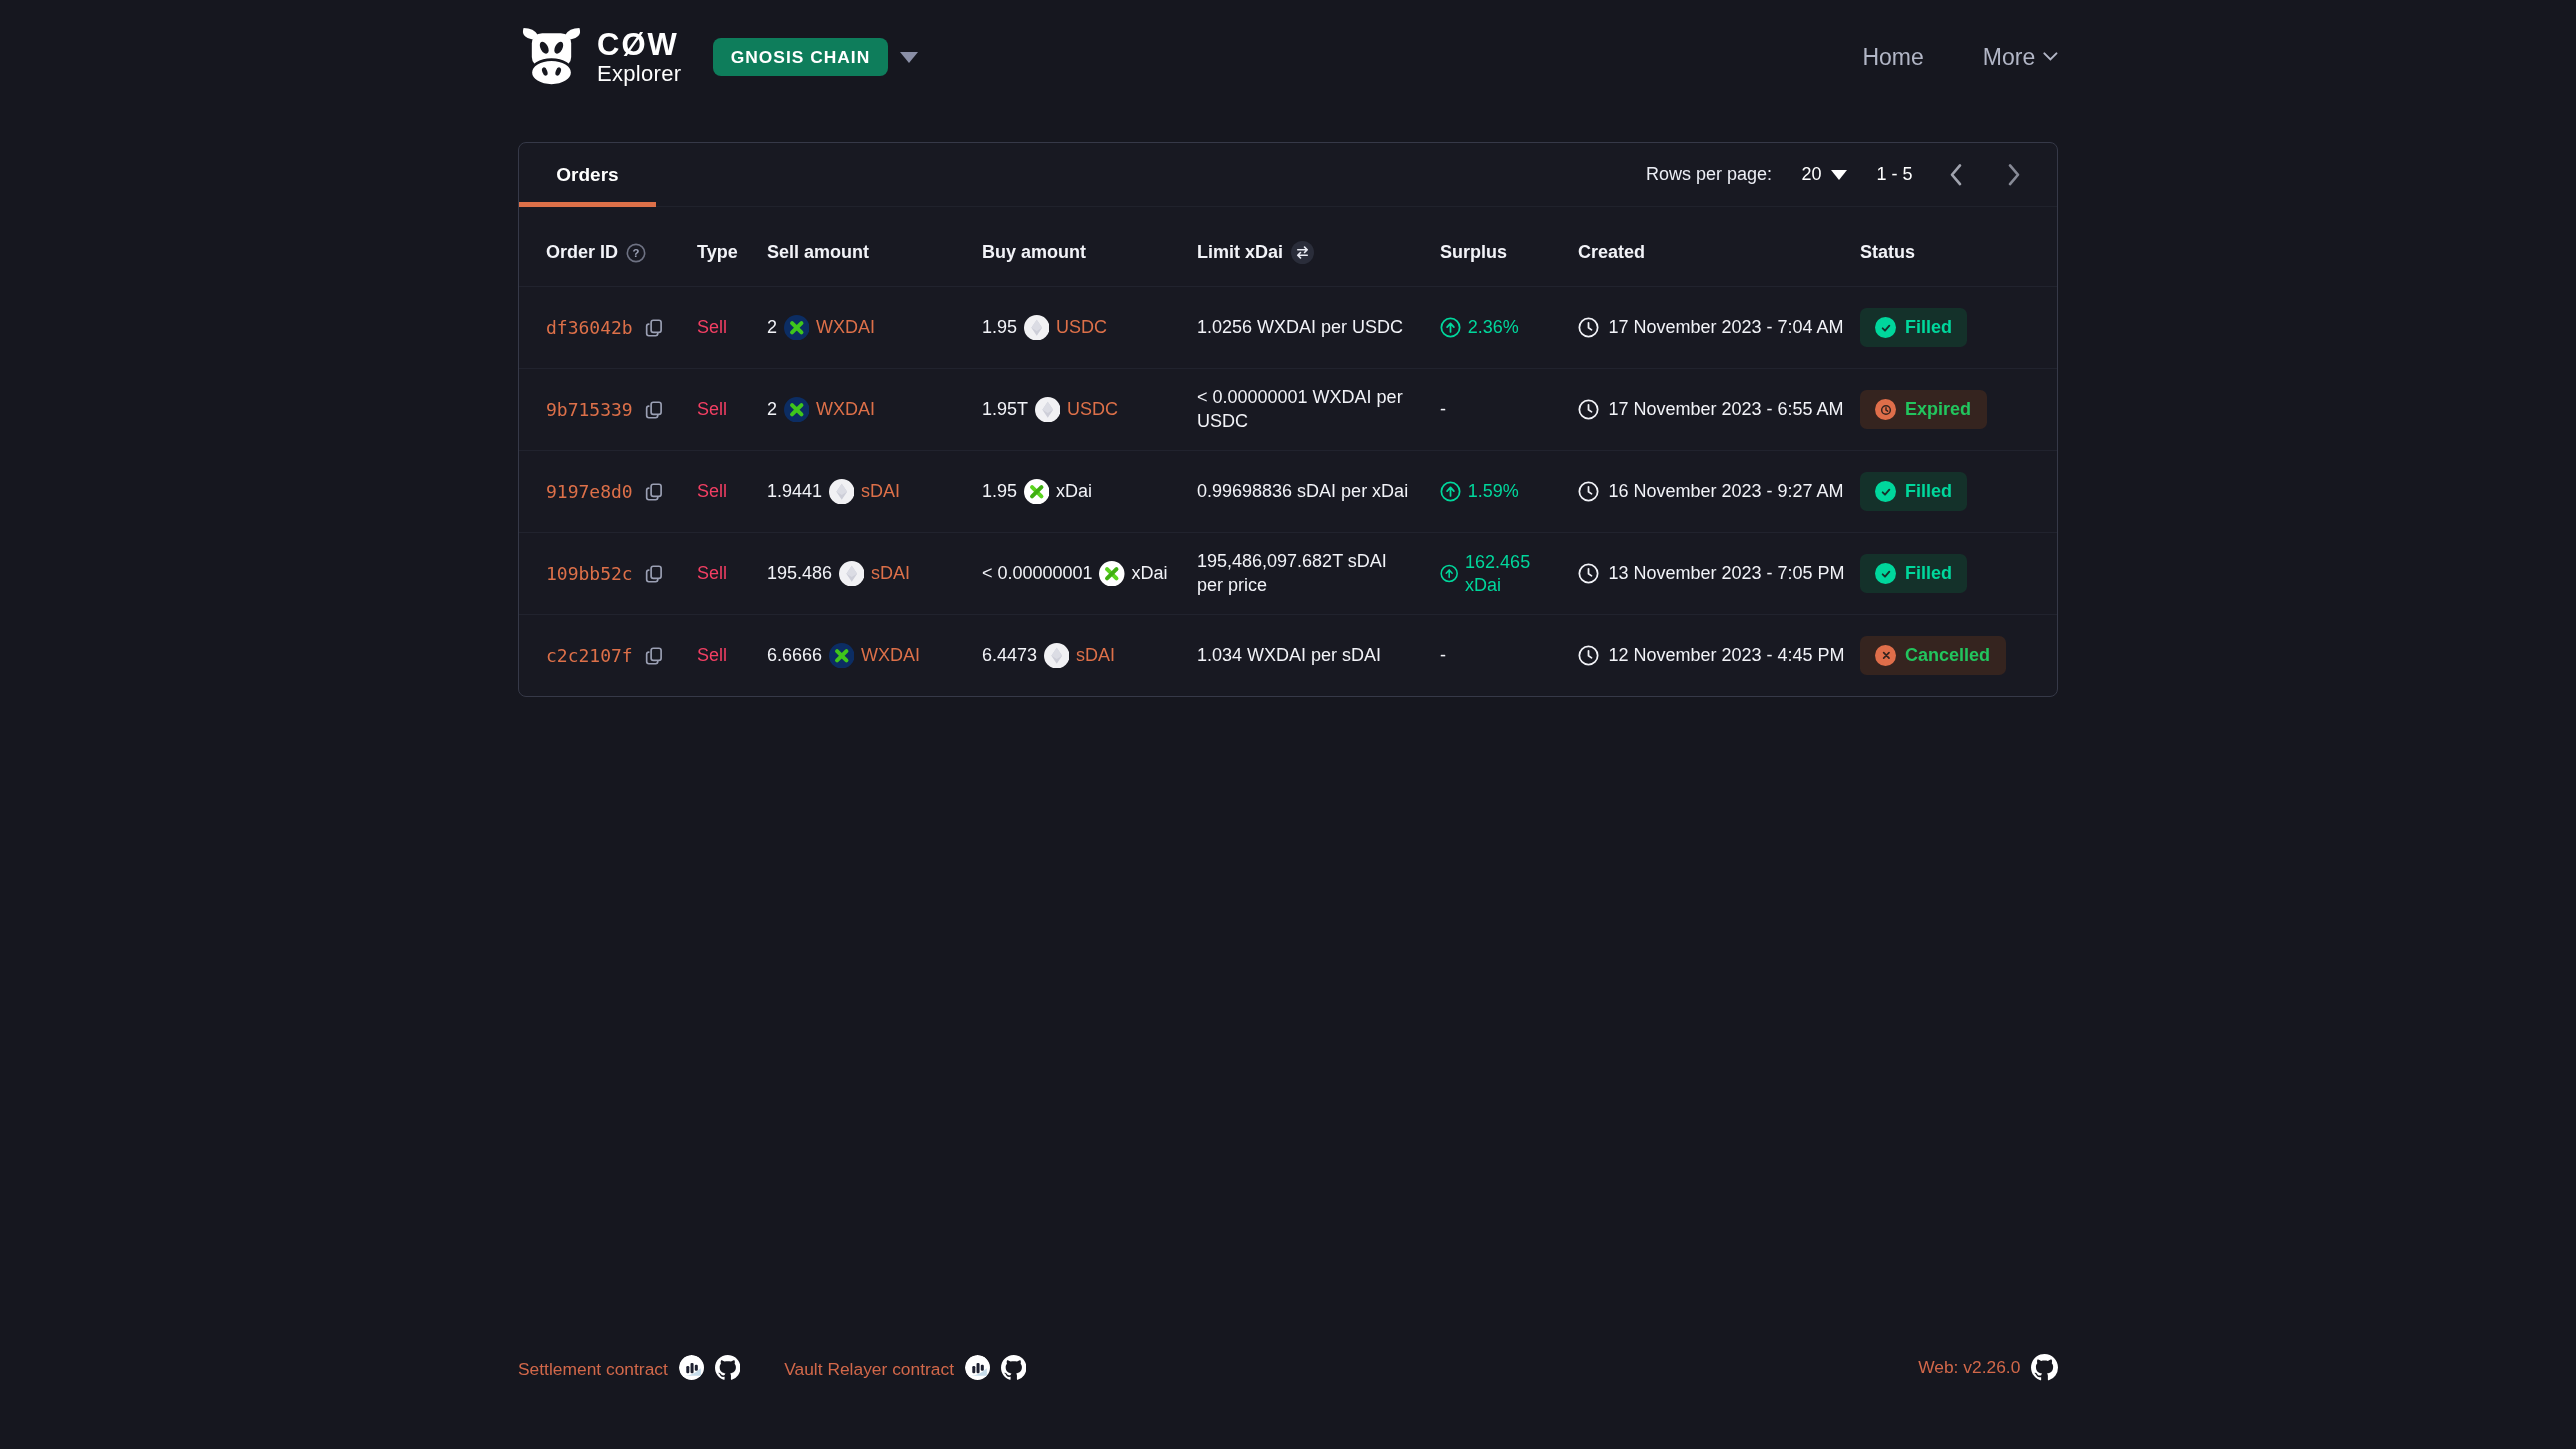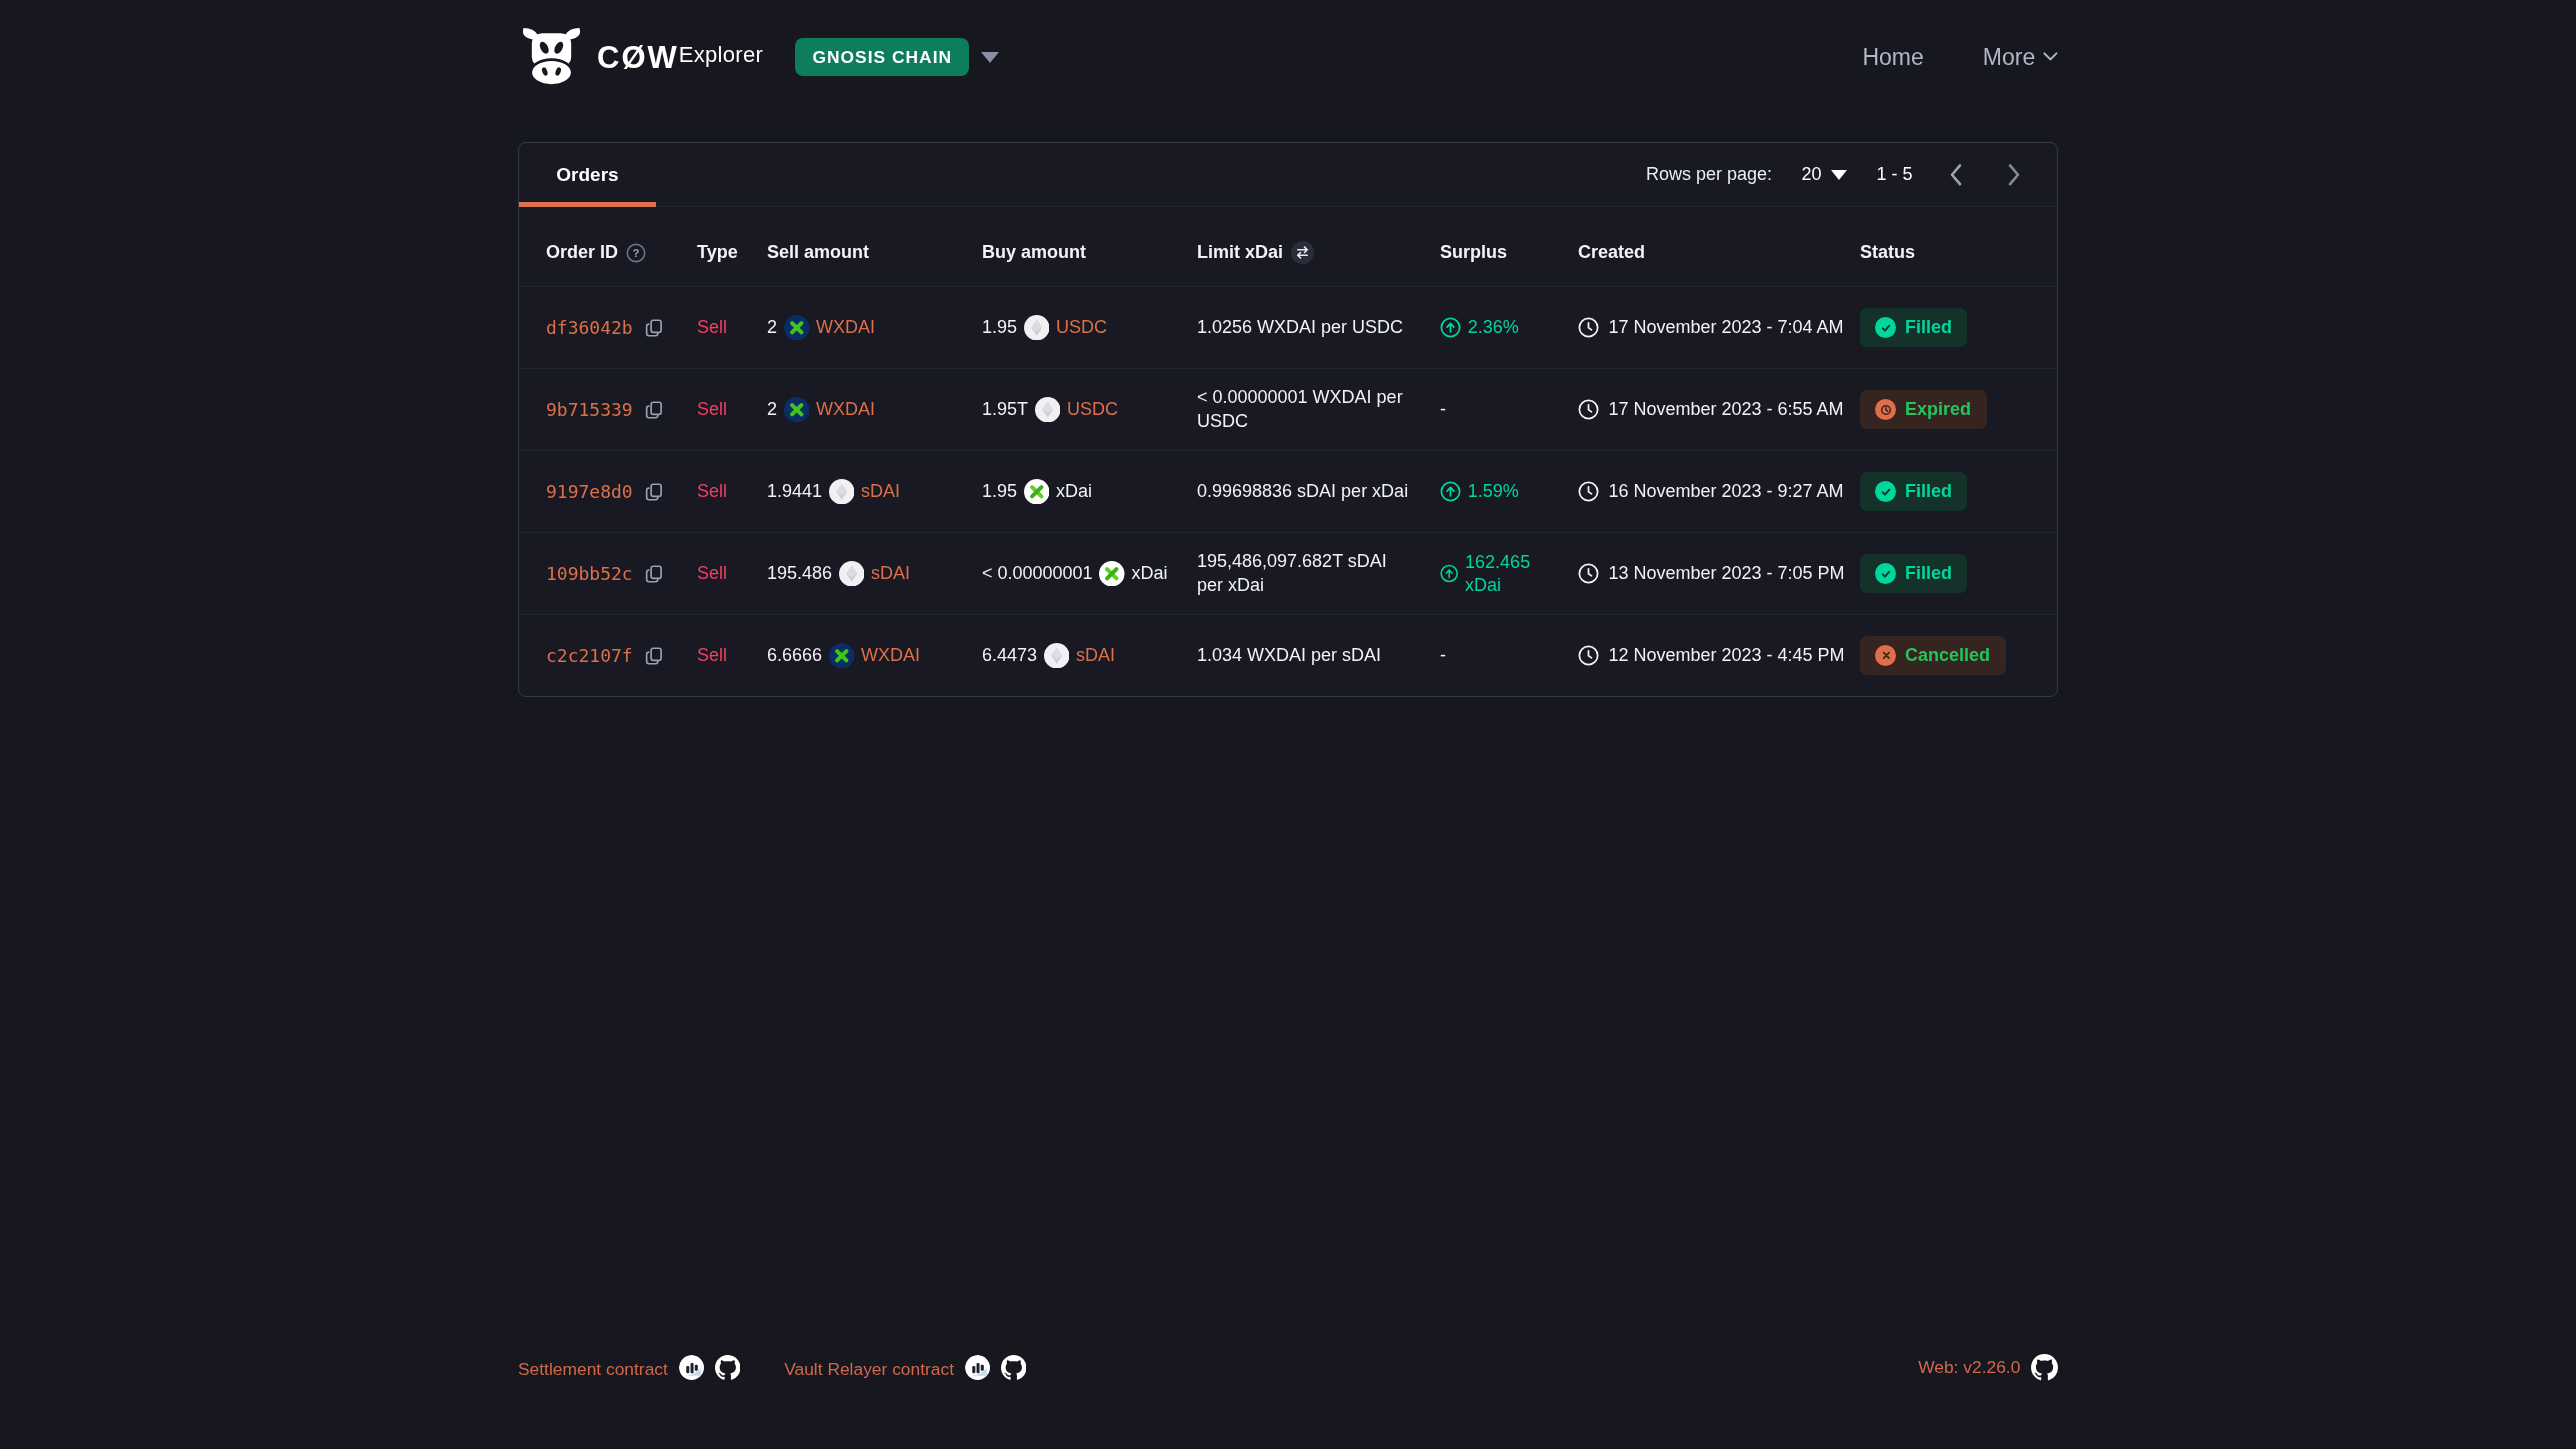--- a/index.html
+++ b/index.html
@@ -11,21 +11,21 @@
     font-size:18px;
     display:flex; flex-direction:column;
     overflow:hidden;
   }
   .container { width:1540px; margin:0 auto; }
 
   
   .topbar { height:114px; display:flex; align-items:center; }
   .topbar-inner { display:flex; align-items:center; }
   .brand { display:flex; align-items:center; gap:12px; cursor:pointer; }
-  .brand-text { display:flex; flex-direction:row; line-height:1; }
+  .brand-text { display:flex; flex-direction:column; line-height:1; }
   .brand-name { font-size:31px; font-weight:bold; letter-spacing:2px; color:#fff; }
   .brand-sub { font-size:22px; color:#fff; margin-top:2.7px; font-weight:400; letter-spacing:0.3px; }
   .net-badge {
     margin-left:32px;
     background:#0E7D5B; color:#fff;
     font-weight:bold; font-size:17.4px; letter-spacing:1px;
     padding:8.7px 17.4px; border-radius:8px;
     display:inline-flex; align-items:center;
   }
   .net-caret { width:0; height:0; border-left:9.4px solid transparent; border-right:9.4px solid transparent; border-top:11.4px solid #8A8FA6; margin-left:12px; }
@@ -397,21 +397,21 @@
           <span>&lt; 0.00000001</span>
           <span class="tok">
               <svg width="25.5" height="25.5" viewBox="0 0 38 38">
                 <circle cx="19" cy="19" r="19" fill="#FFFFFF"></circle>
                 <path d="M12 12 L26 26" stroke="#5BD41F" stroke-width="6" stroke-linecap="round"></path>
                 <path d="M26 12 L12 26" stroke="#3FAE12" stroke-width="6" stroke-linecap="round"></path>
               </svg>
             </span>
           <span class="tok-plain">xDai</span>
         </div>
-        <div class="limit">195,486,097.682T sDAI per xDai</div>
+        <div class="limit">195,486,097.682T sDAI per price</div>
         <div class="surplus">
           <svg width="21" height="21" viewBox="0 0 31 31">
               <circle cx="15.5" cy="15.5" r="13.5" stroke="#00D79C" stroke-width="2.6" fill="none"></circle>
               <path d="M15.5 22 V10 M10.5 15 L15.5 9.5 L20.5 15" stroke="#00D79C" stroke-width="2.6" fill="none" stroke-linecap="round" stroke-linejoin="round"></path>
             </svg>
           <span>162.465 xDai</span>
         </div>
         <div class="created">
           <svg width="21" height="21" viewBox="0 0 31 31">
               <circle cx="15.5" cy="15.5" r="13.5" stroke="#F2F3F8" stroke-width="2.6" fill="none"></circle>

